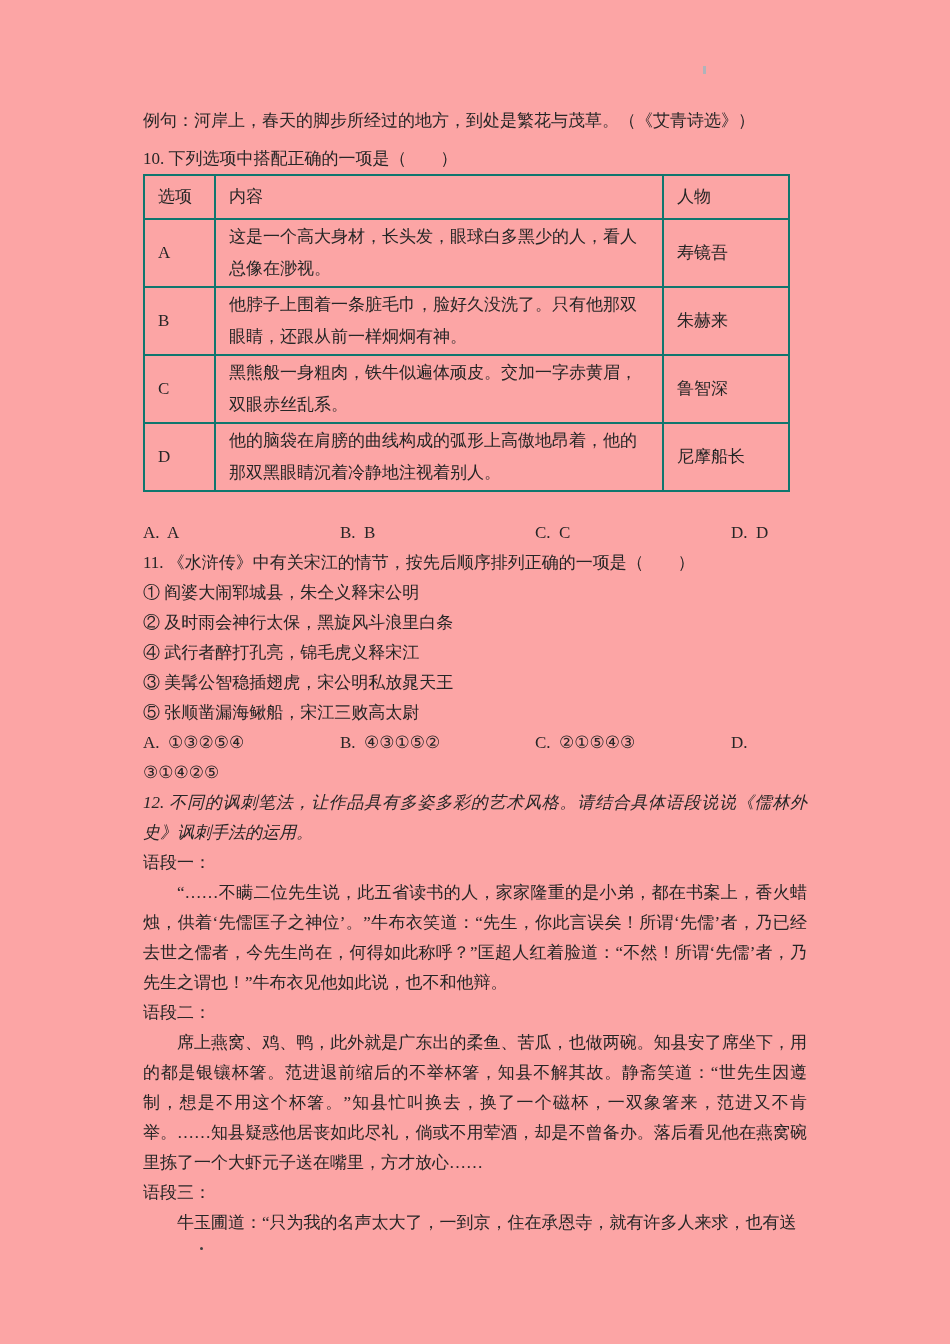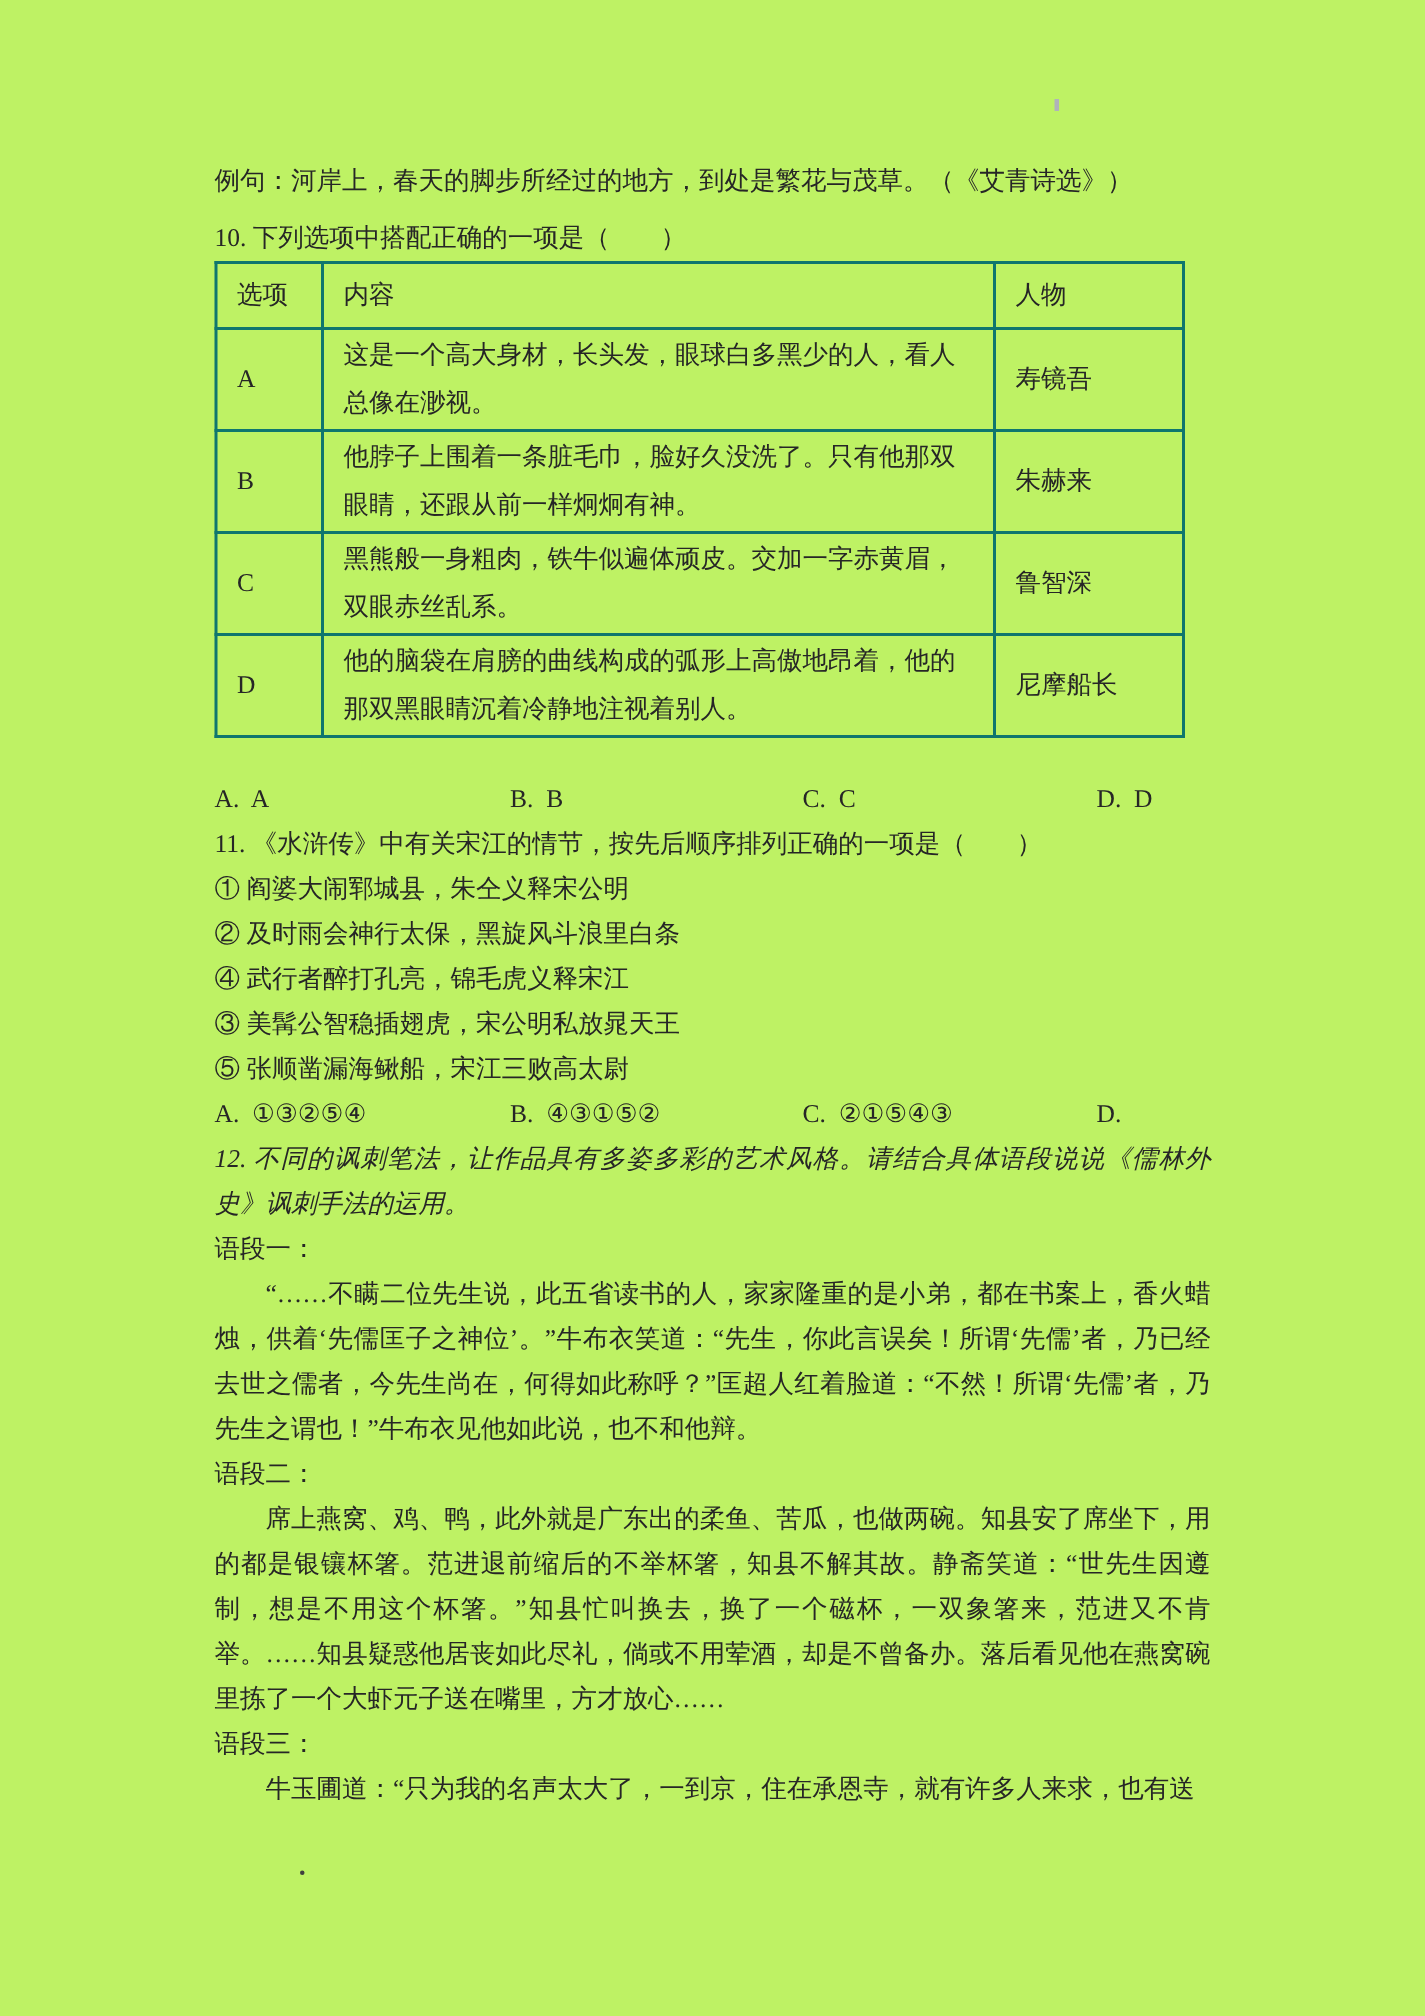--- a/index.html
+++ b/index.html
@@ -1,20 +1,20 @@
 <!DOCTYPE html>
 <html><head>
 <meta charset="utf-8">
 <style>
   html, body { margin: 0; padding: 0; }
   .page {
     position: relative;
     width: 950px;
     height: 1344px;
-    background: #bef264;
+    background: #fca5a5;
     font-family: "Liberation Serif", "DejaVu Serif", serif;
     color: #262626;
     overflow: hidden;
   }
   .content {
     position: absolute;
     left: 143px;
     top: 106px;
     width: 664px;
     font-size: 17px;
@@ -131,20 +131,21 @@
     <p class="line">④ 武行者醉打孔亮，锦毛虎义释宋江</p>
     <p class="line">③ 美髯公智稳插翅虎，宋公明私放晁天王</p>
     <p class="line">⑤ 张顺凿漏海鳅船，宋江三败高太尉</p>
 
     <div class="opts">
       <span class="opt">A.  ①③②⑤④</span>
       <span class="opt">B.  ④③①⑤②</span>
       <span class="opt">C.  ②①⑤④③</span>
       <span class="opt">D.</span>
     </div>
+    <p class="line">③①④②⑤</p>
 
     <p class="line justify">12. 不同的讽刺笔法，让作品具有多姿多彩的艺术风格。请结合具体语段说说《儒林外史》讽刺手法的运用。</p>
 
     <p class="line">语段一：</p>
     <p class="passage">“……不瞒二位先生说，此五省读书的人，家家隆重的是小弟，都在书案上，香火蜡烛，供着‘先儒匡子之神位’。”牛布衣笑道：“先生，你此言误矣！所谓‘先儒’者，乃已经去世之儒者，今先生尚在，何得如此称呼？”匡超人红着脸道：“不然！所谓‘先儒’者，乃先生之谓也！”牛布衣见他如此说，也不和他辩。</p>
 
     <p class="line">语段二：</p>
     <p class="passage">席上燕窝、鸡、鸭，此外就是广东出的柔鱼、苦瓜，也做两碗。知县安了席坐下，用的都是银镶杯箸。范进退前缩后的不举杯箸，知县不解其故。静斋笑道：“世先生因遵制，想是不用这个杯箸。”知县忙叫换去，换了一个磁杯，一双象箸来，范进又不肯举。……知县疑惑他居丧如此尽礼，倘或不用荤酒，却是不曾备办。落后看见他在燕窝碗里拣了一个大虾元子送在嘴里，方才放心……</p>
 
     <p class="line">语段三：</p>

